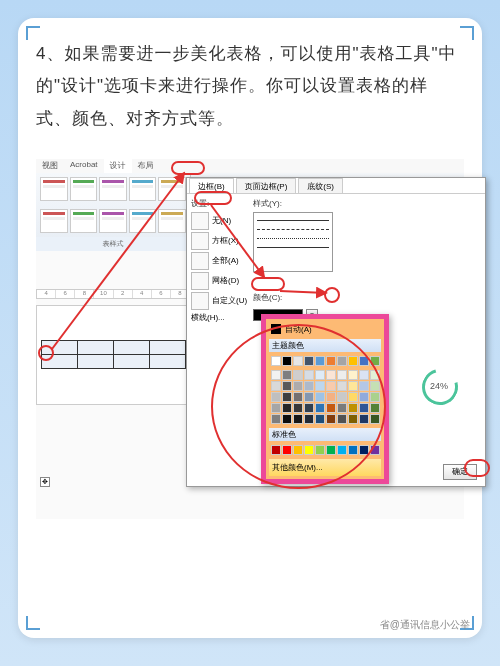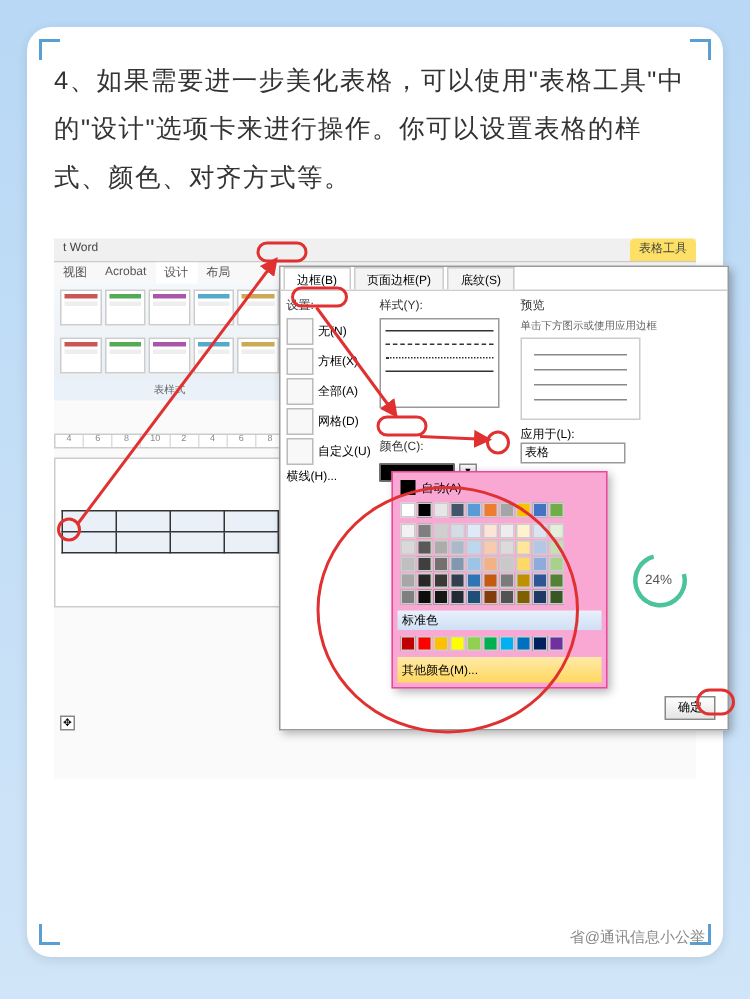--- a/index.html
+++ b/index.html
@@ -85,23 +85,23 @@
 .dd-arrow { width: 12px; height: 12px; background: linear-gradient(#f8f8f8,#ddd); border: 1px solid #888; text-align: center; line-height: 10px; font-size: 7px; }
 .preview-box { width: 80px; height: 55px; border: 1px solid #ccc; background: #fff; position: relative; margin: 3px 0; }
 .preview-box .pl { position: absolute; background: #888; }
 .apply-row { font-size: 8px; margin-top: 4px; }
 .apply-select { width: 70px; height: 14px; border: 1px solid #999; font-size: 8px; padding: 0 2px; }
 .ok-btn { position: absolute; bottom: 6px; right: 8px; width: 34px; height: 16px; background: linear-gradient(#fefefe,#e5e5e5); border: 1px solid #888; font-size: 8px; text-align: center; line-height: 14px; }
 
 .color-popup {
   position: absolute;
   left: 225px; top: 155px;
-  width: 144px;
-  background: #f9a8d4;
-  border: 1px solid #ec4899;
+  width: 128px;
+  background: #fdba74;
+  border: 5px solid #ec4899;
   box-shadow: 2px 2px 6px rgba(0,0,0,0.3);
   padding: 3px;
 }
 .auto-row { display: flex; align-items: center; gap: 4px; padding: 2px; font-size: 8px; }
 .auto-sw { width: 10px; height: 10px; background: #000; }
 .palette-title { font-size: 8px; background: linear-gradient(#e8f0fb,#d0e0f5); padding: 1px 3px; margin: 2px 0; }
 .palette { display: grid; grid-template-columns: repeat(10, 10px); gap: 1px; padding: 2px; }
 .psw { width: 10px; height: 10px; border: 1px solid #ccc; }
 .more-colors { font-size: 8px; padding: 3px; background: linear-gradient(#ffe9a8,#ffd860); margin-top: 2px; }
 
@@ -128,25 +128,20 @@
   <div class="corner tl"></div>
     <div class="corner tr"></div>
   <div class="corner bl"></div>
     <div class="corner br"></div>
 
   <p class="instruction">4、如果需要进一步美化表格，可以使用"表格工具"中的"设计"选项卡来进行操作。你可以设置表格的样式、颜色、对齐方式等。</p>
 
   <div class="screenshot">
 
     <div class="ribbon-area">
-      <div class="tab-row">
-        <span class="tab">t Word</span>
-        <span style="flex:1"></span>
-        <span class="tab tools">表格工具</span>
-      </div>
       <div class="subtab-row">
         <span class="subtab">视图</span>
         <span class="subtab">Acrobat</span>
         <span class="subtab active">设计</span>
         <span class="subtab">布局</span>
       </div>
       <div class="ribbon-body">
         <div class="styles-block">
           <div class="styles-gallery">
             <div class="style-thumb t1"></div>
@@ -237,43 +232,30 @@
               <div class="style-line dash"></div>
             <div class="style-line dot"></div>
               <div class="style-line"></div>
           </div>
           <div class="dlg-label" style="margin-top:20px">颜色(C):</div>
           <div class="color-row">
             <div class="color-swatch"></div>
             <div class="dd-arrow">▾</div>
           </div>
         </div>
-        <div class="dlg-col" style="flex:1">
-          <div class="dlg-label">预览</div>
-          <div style="font-size:7px;color:#666;margin-bottom:3px">单击下方图示或使用应用边框</div>
-          <div class="preview-box">
-            <div class="pl" style="left:8px;right:8px;top:10px;height:1px"></div>
-            <div class="pl" style="left:8px;right:8px;top:20px;height:1px"></div>
-            <div class="pl" style="left:8px;right:8px;top:30px;height:1px"></div>
-            <div class="pl" style="left:8px;right:8px;top:40px;height:1px"></div>
-          </div>
-          <div class="apply-row">
-            <div>应用于(L):</div>
-            <div class="apply-select">表格</div>
-          </div>
-        </div>
       </div>
       <div class="ok-btn">确定</div>
     </div>
 
     <div class="color-popup">
       <div class="auto-row">
         <div class="auto-sw"></div>
           <span>自动(A)</span>
       </div>
+      <div class="palette-title">主题颜色</div>
       <div class="palette" id="theme-row">
           <div class="psw" style="background: rgb(255, 255, 255);"></div>
           <div class="psw" style="background: rgb(0, 0, 0);"></div>
           <div class="psw" style="background: rgb(231, 230, 230);"></div>
           <div class="psw" style="background: rgb(68, 84, 106);"></div>
           <div class="psw" style="background: rgb(91, 155, 213);"></div>
           <div class="psw" style="background: rgb(237, 125, 49);"></div>
           <div class="psw" style="background: rgb(165, 165, 165);"></div>
           <div class="psw" style="background: rgb(255, 192, 0);"></div>
           <div class="psw" style="background: rgb(68, 114, 196);"></div>

